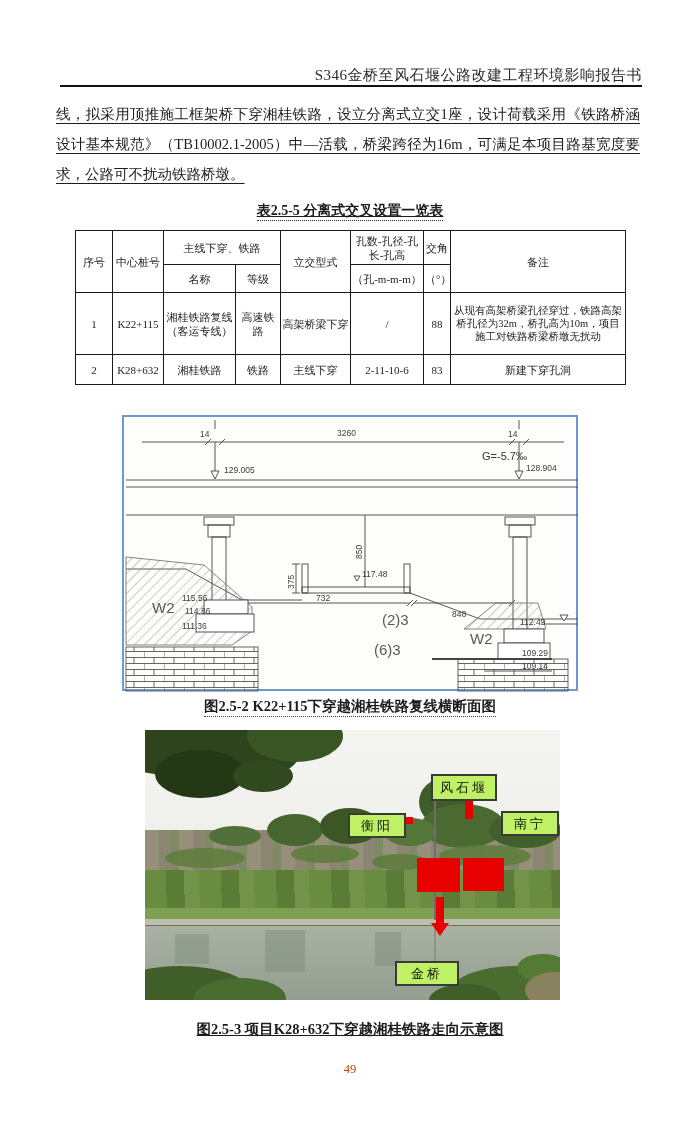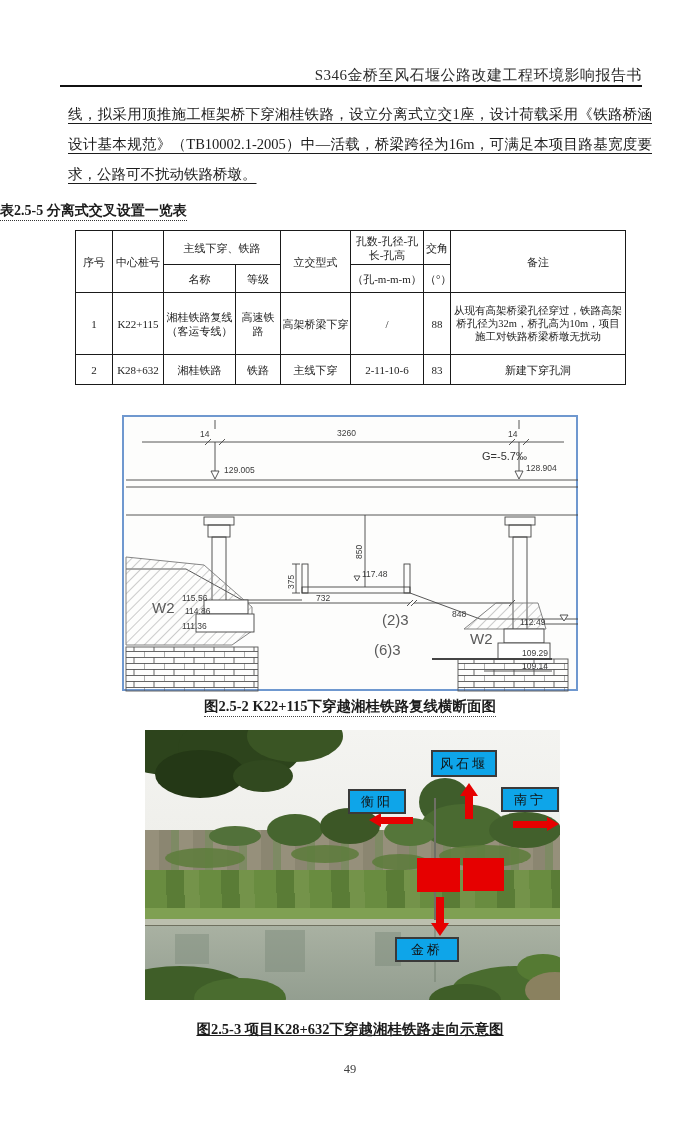--- a/index.html
+++ b/index.html
@@ -6,24 +6,24 @@
   *{ margin:0; padding:0; box-sizing:border-box; }
   html,body{ background:#fff; }
   body{ font-family:"Liberation Serif", serif; color:var(--ink); }
   .page{ position:relative; width:700px; height:1138px; background:#ffffff; overflow:hidden; }
 
   
   .hdr{ position:absolute; top:66px; left:60px; width:582px; text-align:right; font-size:15px; color:#2b2b2b; letter-spacing:.5px; }
   .hdr-rule{ position:absolute; top:85px; left:60px; width:582px; height:2px; background:#111; }
 
   
-  .para{ position:absolute; top:99px; left:68px; width:584px; font-size:14.5px; line-height:30px; text-align:justify; text-decoration:underline; text-underline-offset:4px; text-decoration-thickness:1px; }
-
-  
-  .tbl-title{ position:absolute; top:202px; left:0; width:700px; text-align:left; font-weight:bold; font-size:14px; }
+  .para{ position:absolute; top:99px; left:56px; width:584px; font-size:14.5px; line-height:30px; text-align:justify; text-decoration:underline; text-underline-offset:4px; text-decoration-thickness:1px; }
+
+  
+  .tbl-title{ position:absolute; top:202px; left:0; width:700px; text-align:center; font-weight:bold; font-size:14px;text-decoration:underline; }
   .tbl-title span{ border-bottom:1.5px dotted #333; padding-bottom:2px; }
   table.xtab{ position:absolute; top:230px; left:75px; width:550px; border-collapse:collapse; table-layout:fixed; }
   table.xtab th, table.xtab td{ border:1px solid #1a1a1a; text-align:center; vertical-align:middle; font-weight:normal; font-size:11px; line-height:14px; padding:2px 1px; }
   table.xtab .small{ font-size:10.5px; line-height:13px; }
   table.xtab tr.hA th{ height:34px; }
   table.xtab tr.hB th{ height:28px; }
   table.xtab tr.r1 td{ height:62px; }
   table.xtab tr.r2 td{ height:30px; }
 
   
@@ -43,39 +43,39 @@
   .embank{ top:100px; left:0; width:415px; height:45px;
     background:repeating-linear-gradient(90deg,#96907b 0 14px,#8b8671 14px 26px,#7e8a64 26px 34px); }
   .veg{ top:140px; left:0; width:415px; height:40px;
     background:repeating-linear-gradient(88deg,#698c40 0 22px,#5a7c36 22px 40px,#74934a 40px 55px); }
   .grassedge{ top:178px; left:0; width:415px; height:12px; background:#7fa052; }
   .ledge{ top:189px; left:0; width:415px; height:7px; background:#bcbfae; border-bottom:1px solid #6f705f; }
   .water{ top:196px; left:0; width:415px; height:74px; background:linear-gradient(#a9b1a2,#939e90); }
   .pole{ top:68px; left:289px; width:2px; height:122px; background:#6f6f66; }
   .pole-ref{ top:196px; left:289px; width:2px; height:56px; background:#7c887a; opacity:.65; }
 
-  .ph-box{ position:absolute; background:#0ea5e9; border:2px solid #3a3a3a; color:#111; font-size:13px; letter-spacing:3px; display:flex; align-items:center; justify-content:center; font-family:Liberation Sans, sans-serif; }
+  .ph-box{ position:absolute; background:#bef264; border:2px solid #3a3a3a; color:#111; font-size:13px; letter-spacing:3px; display:flex; align-items:center; justify-content:center; font-family:Liberation Sans, sans-serif;margin-top:24px; }
   .redrect{ position:absolute; background:var(--red); }
 
   .arrow{ position:absolute; }
   .arrow .stem{ background:var(--red); }
   .a-up{ display:flex; flex-direction:column; align-items:center; }
   .a-up .head{ width:0;height:0;border-left:9px solid transparent;border-right:9px solid transparent;border-bottom:13px solid var(--red); }
   .a-up .stem{ width:8px; height:23px; }
   .a-down{ display:flex; flex-direction:column; align-items:center; }
   .a-down .stem{ width:8px; height:26px; }
   .a-down .head{ width:0;height:0;border-left:9px solid transparent;border-right:9px solid transparent;border-top:13px solid var(--red); }
   .a-left{ display:flex; align-items:center; }
   .a-left .head{ width:0;height:0;border-top:7px solid transparent;border-bottom:7px solid transparent;border-right:12px solid var(--red); }
   .a-left .stem{ width:32px; height:7px; }
   .a-right{ display:flex; align-items:center; }
   .a-right .stem{ width:34px; height:7px; }
   .a-right .head{ width:0;height:0;border-top:7px solid transparent;border-bottom:7px solid transparent;border-left:12px solid var(--red); }
 
-  .pgnum{ position:absolute; top:1062px; left:0; width:700px; text-align:center; font-size:12.5px; color:#404040; }
+  .pgnum{ position:absolute; top:1062px; left:0; width:700px; text-align:center; font-size:12.5px; color:#c2410c; }
 </style>
 </head>
 <body>
 
 <div class="page">
 
   <div class="hdr">S346金桥至风石堰公路改建工程环境影响报告书</div>
   <div class="hdr-rule"></div>
 
   <div class="para">线，拟采用顶推施工框架桥下穿湘桂铁路，设立分离式立交1座，设计荷载采用《铁路桥涵设计基本规范》（TB10002.1-2005）中—活载，桥梁跨径为16m，可满足本项目路基宽度要求，公路可不扰动铁路桥墩。</div>

